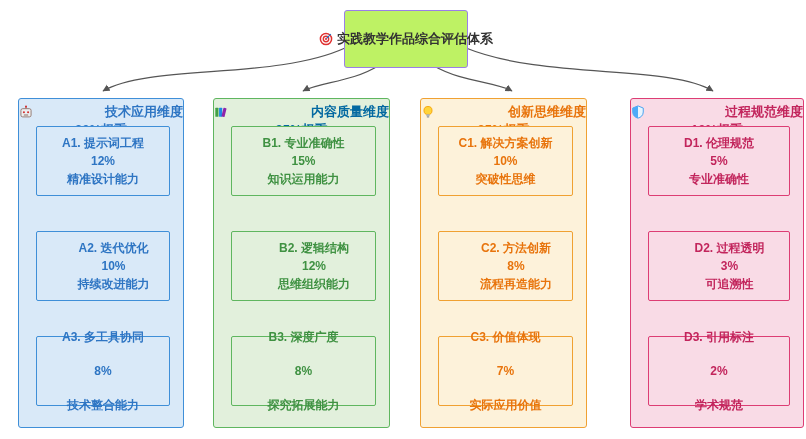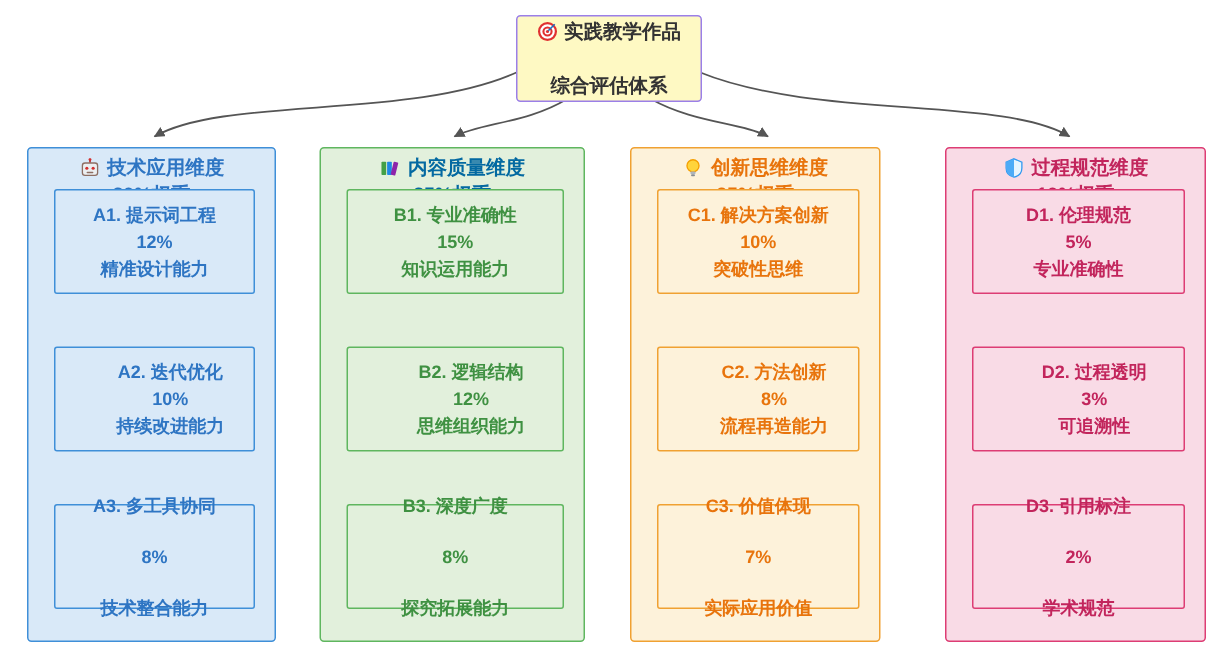--- a/index.html
+++ b/index.html
@@ -4,35 +4,35 @@
 <style>
   html,body{margin:0;padding:0;background:#fff;}
   .canvas{
     position:relative;width:806px;height:439px;background:#ffffff;
     font-family:"Liberation Sans","DejaVu Sans",sans-serif;overflow:hidden;
   }
   svg.edges{position:absolute;left:0;top:0;z-index:1;pointer-events:none;}
   
   .root-node{
     position:absolute;left:344px;top:10px;width:122px;height:56px;z-index:2;
-    background:#fef9c3;border:1px solid #9b7fe8;border-radius:3px;
-    display:flex;flex-direction:column;align-items:center;justify-content:space-between;
+    background:#bef264;border:1px solid #9b7fe8;border-radius:3px;
+    display:flex;flex-direction:row;align-items:center;justify-content:center;
     font-size:13px;font-weight:600;color:#333;line-height:1.55;
   }
   .root-line{display:flex;align-items:center;gap:4px;white-space:nowrap;}
   .icon{display:inline-block;width:14px;height:14px;vertical-align:-2px;}
   
   .col{position:absolute;top:98px;height:330px;z-index:2;border-radius:3px;box-sizing:border-box;}
   .col-1{left:18px;width:166px;background:#d9e9f8;border:1.5px solid #3f8fd8;}
   .col-2{left:213px;width:177px;background:#e2f0dc;border:1.5px solid #5fb65f;}
   .col-3{left:420px;width:167px;background:#fdf2da;border:1.5px solid #f0a132;}
   .col-4{left:630px;width:174px;background:#f9dbe6;border:1.5px solid #dd3d74;}
   .col-header{position:absolute;left:0;right:0;top:4px;text-align:center;z-index:1;
     font-size:13px;font-weight:600;line-height:1.35;}
-  .col-header .hline{display:flex;align-items:center;justify-content:center;gap:5px;}
+  .col-header .hline{display:flex;align-items:center;justify-content:space-between;gap:5px;}
   .col-1 .col-header{color:#2e75c3;}
   .col-2 .col-header{color:#0369a1;}
   .col-3 .col-header{color:#e8740c;}
   .col-4 .col-header{color:#c2255c;}
   
   .card{
     position:absolute;left:17px;right:13px;height:70px;z-index:2;border-radius:2px;
     display:flex;flex-direction:column;align-items:center;justify-content:center;
     font-size:12px;font-weight:700;line-height:1.5;text-align:center;box-sizing:border-box;
   }

